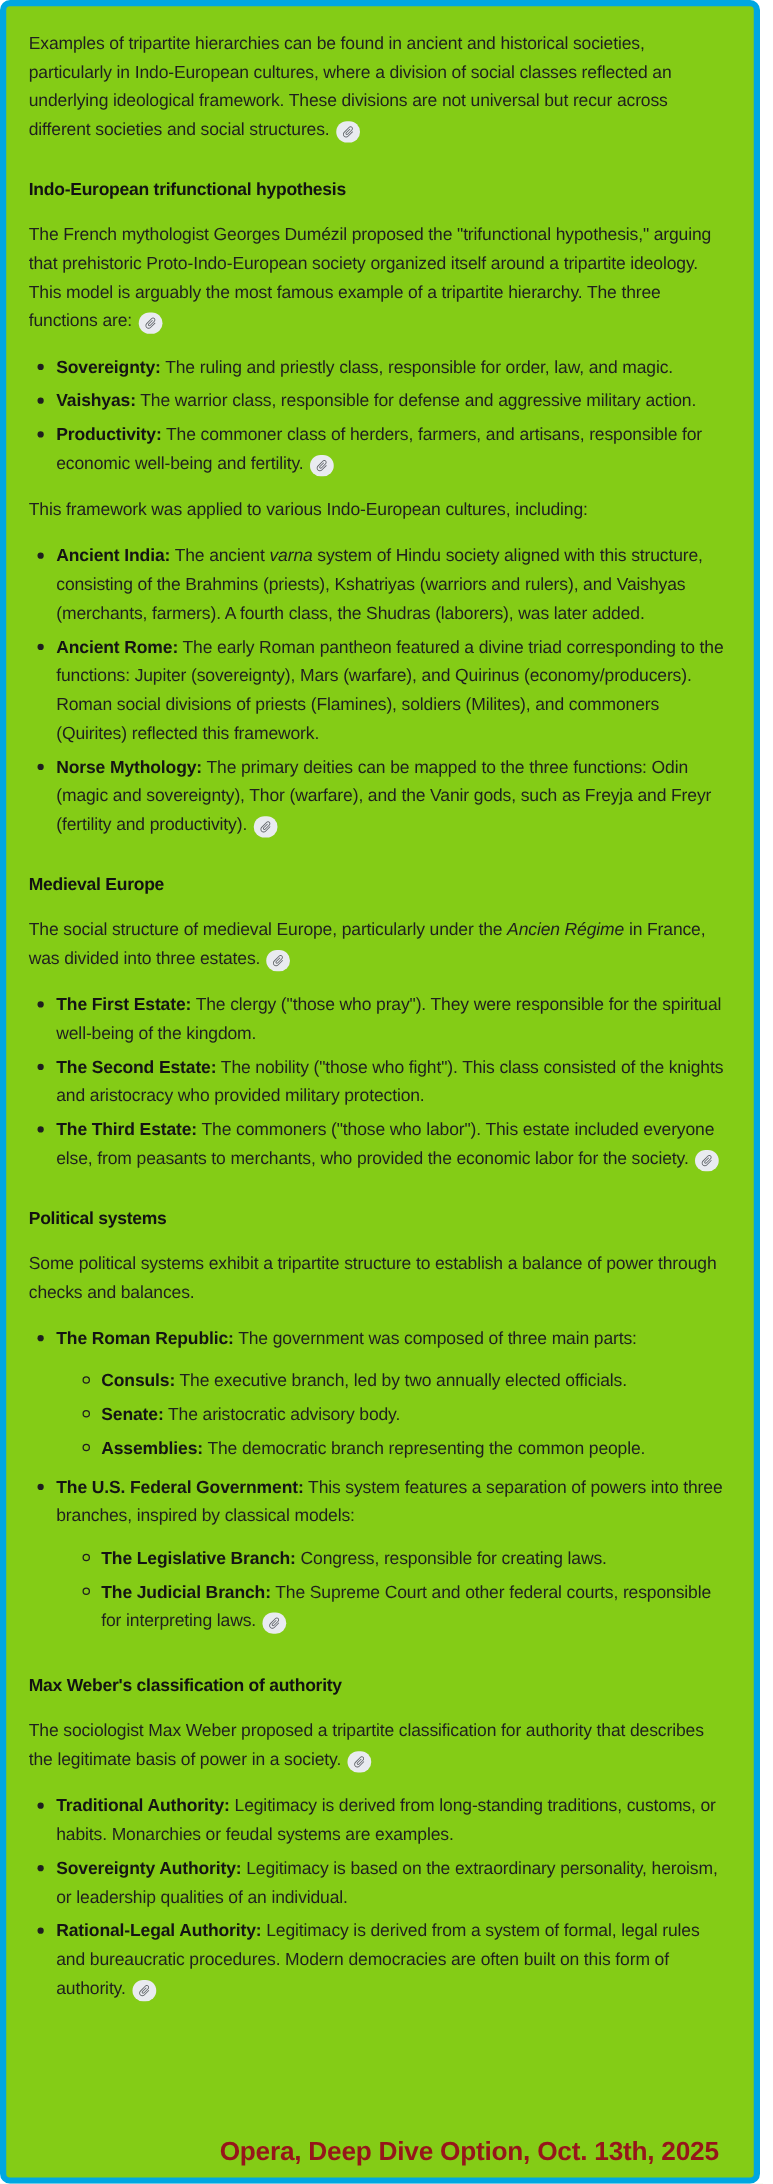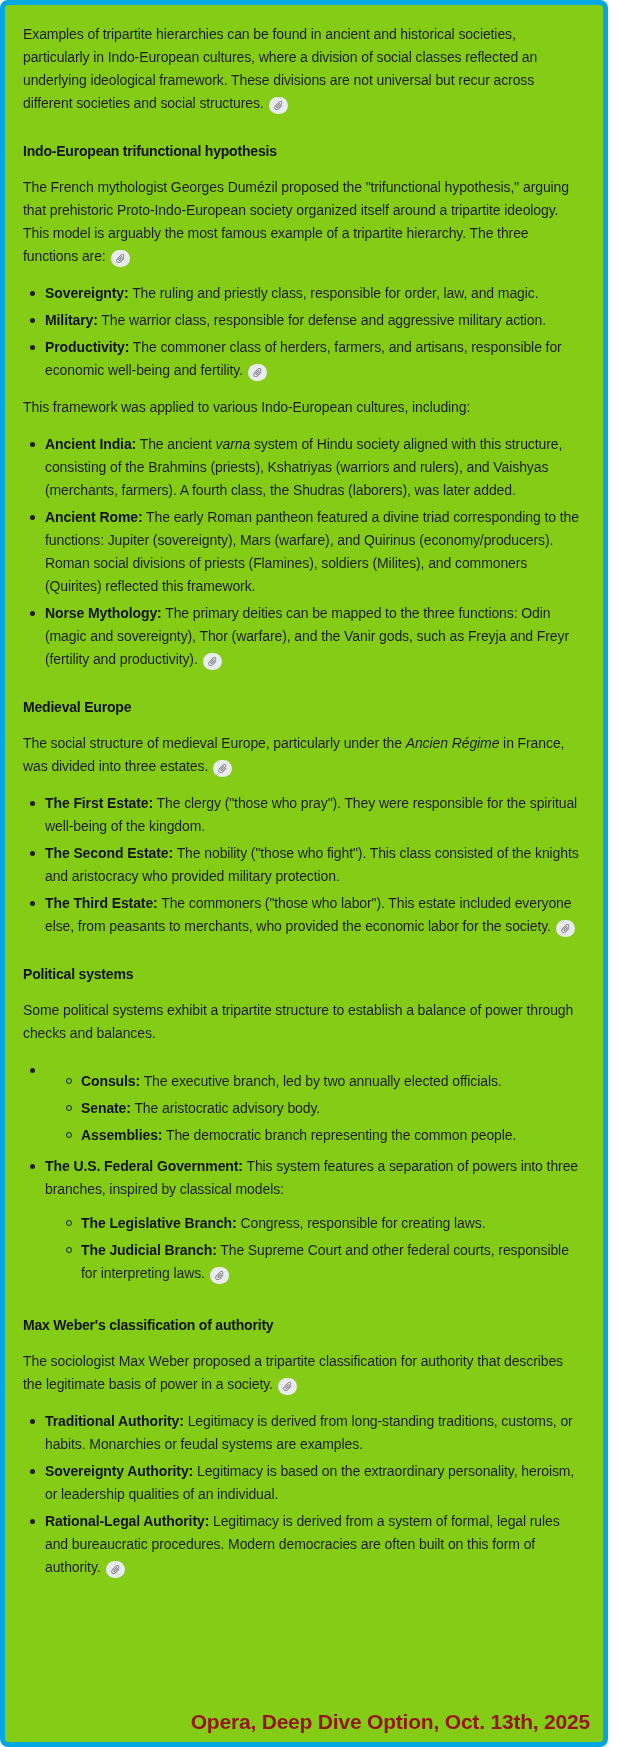--- a/index.html
+++ b/index.html
@@ -46,21 +46,21 @@
   .sub{margin:11px 0 0 14px;}
   .clip{
     display:inline-flex;align-items:center;justify-content:center;
     width:19px;height:17px;border-radius:9px;
     background:#e9ebf0;vertical-align:-3px;margin-left:5px;
     cursor:pointer;
   }
   .clip svg{width:11px;height:11px;transform:rotate(45deg);fill:#5f6368;}
   .watermark{
     position:absolute;
-    right:13px;bottom:8px;
+    right:28px;bottom:8px;
     font-size:21px;
     font-weight:700;
     color:#96161b;
     letter-spacing:-0.2px;
     white-space:nowrap;
   }
 </style>
 </head>
 <body>
 
@@ -81,21 +81,21 @@
           </svg>
         </span></p>
 
     <div class="list">
       <div class="li">
           <span class="dot"></span>
           <p class="li-text"><b>Sovereignty:</b><span> The ruling and priestly class, responsible for order, law, and magic.</span></p>
         </div>
       <div class="li">
           <span class="dot"></span>
-          <p class="li-text"><b>Military:</b><span> The warrior class, responsible for defense and aggressive military action.</span></p>
+          <p class="li-text"><b>Vaishyas:</b><span> The warrior class, responsible for defense and aggressive military action.</span></p>
         </div>
       <div class="li">
           <span class="dot"></span>
           <p class="li-text"><b>Productivity:</b><span> The commoner class of herders, farmers, and artisans, responsible for economic well-being and fertility.</span><span class="clip">
               <svg viewBox="0 0 24 24">
                 <path d="M16.5 6v11.5c0 2.21-1.79 4-4 4s-4-1.79-4-4V5c0-1.38 1.12-2.5 2.5-2.5s2.5 1.12 2.5 2.5v10.5c0 .55-.45 1-1 1s-1-.45-1-1V6H10v9.5c0 1.38 1.12 2.5 2.5 2.5s2.5-1.12 2.5-2.5V5c0-2.21-1.79-4-4-4S7 2.79 7 5v12.5c0 3.04 2.46 5.5 5.5 5.5s5.5-2.46 5.5-5.5V6h-1.5z"></path>
               </svg>
             </span></p>
         </div>
     </div>
@@ -149,20 +149,21 @@
     </div>
 
     <h2>Political systems</h2>
 
     <p class="para">Some political systems exhibit a tripartite structure to establish a balance of power through checks and balances.</p>
 
     <div class="list">
       <div class="li">
           <span class="dot"></span>
         <div class="li-text">
+          <p class="li-text"><b>The Roman Republic:</b><span> The government was composed of three main parts:</span></p>
           <div class="sub">
             <div class="li">
                 <span class="ring"></span>
                 <p class="li-text"><b>Consuls:</b><span> The executive branch, led by two annually elected officials.</span></p>
               </div>
             <div class="li">
                 <span class="ring"></span>
                 <p class="li-text"><b>Senate:</b><span> The aristocratic advisory body.</span></p>
               </div>
             <div class="li">

